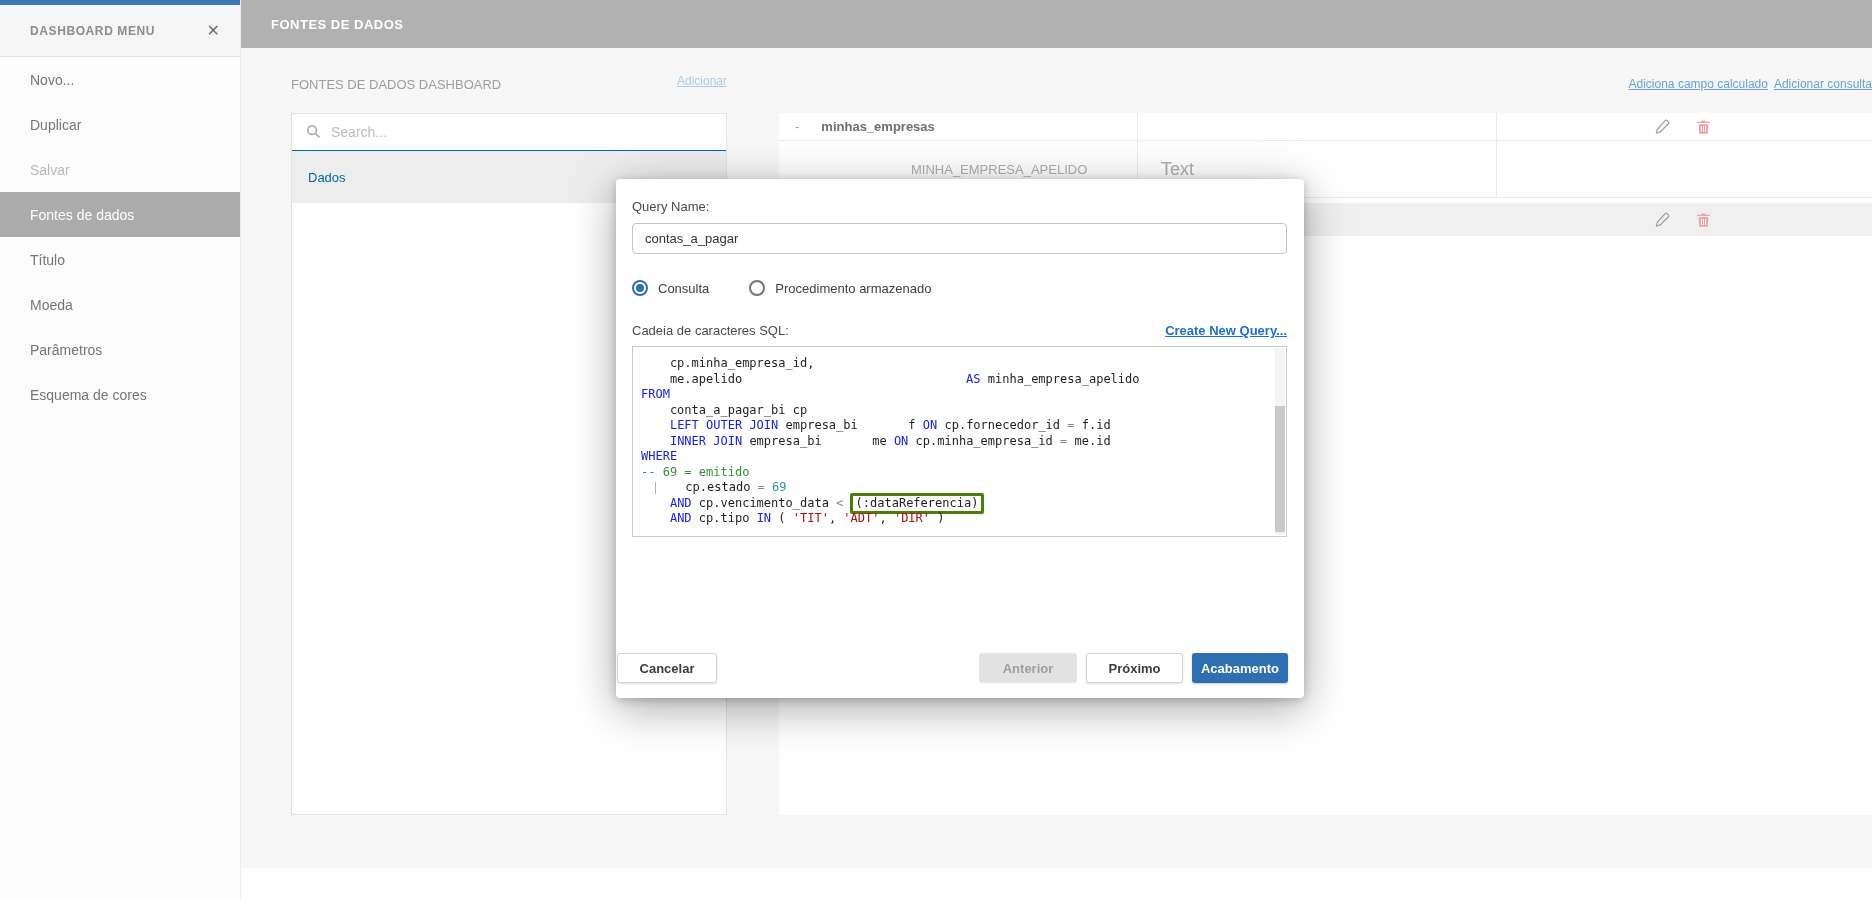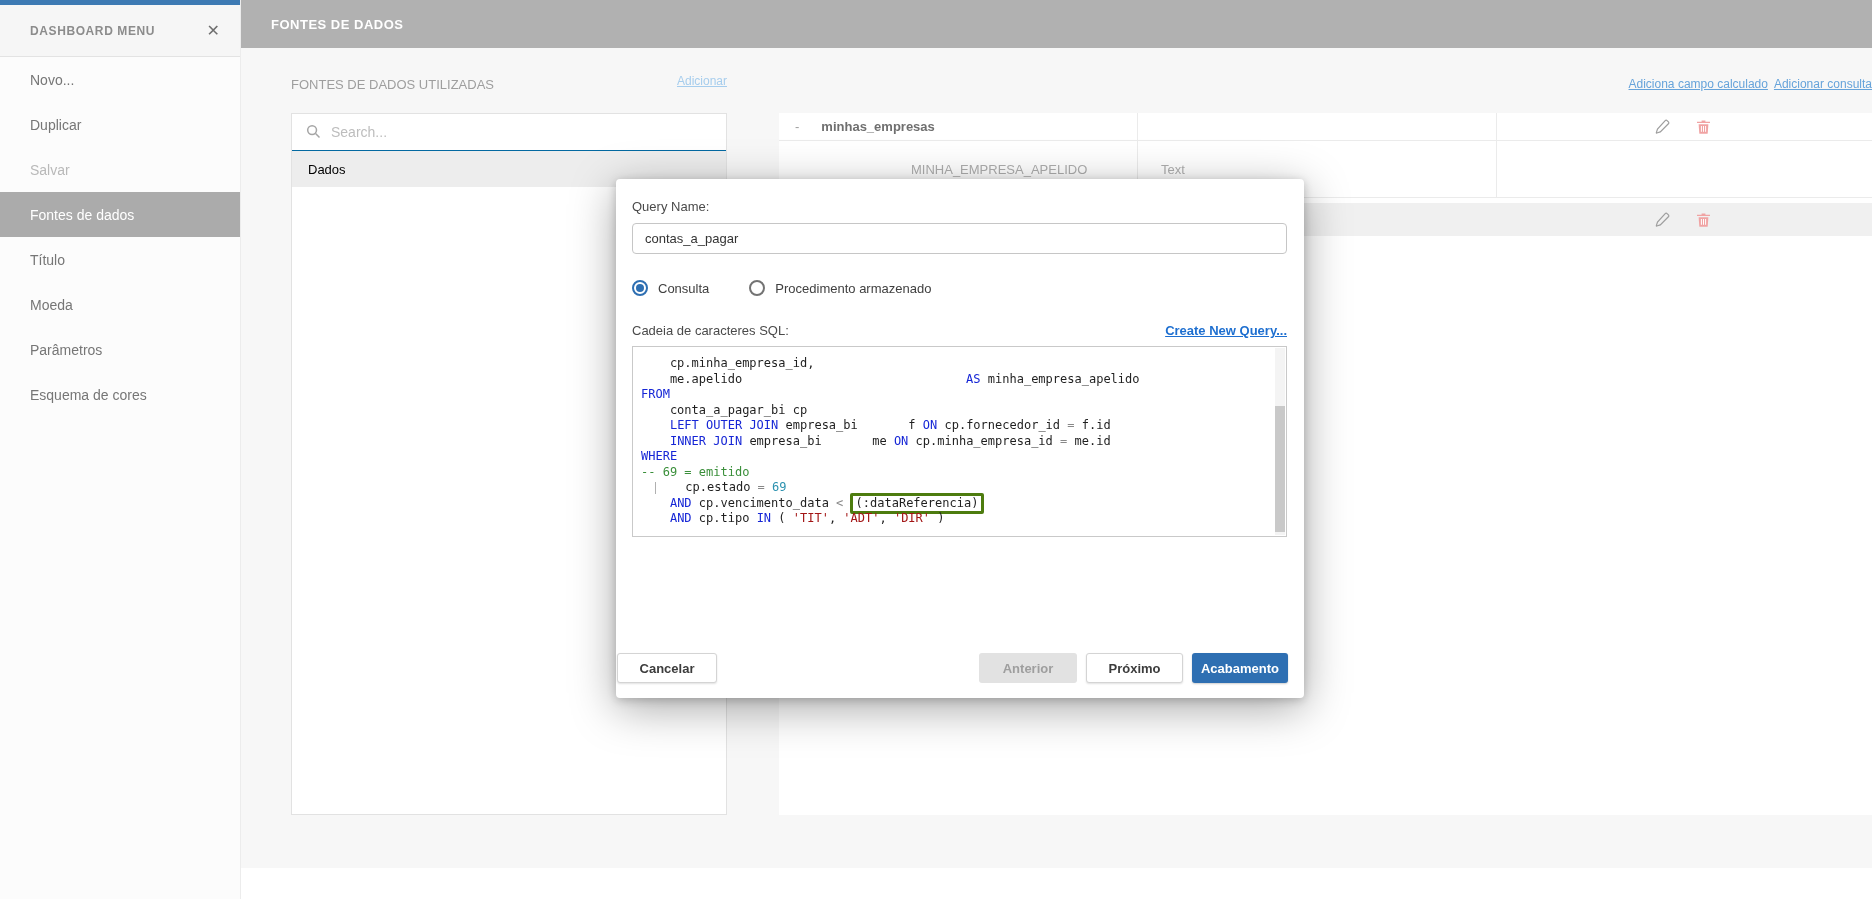--- a/index.html
+++ b/index.html
@@ -32,36 +32,36 @@
   .lp-title { position:absolute; left:50px; top:29px; font-size:13px; color:#9e9e9e; }
   .lp-add { position:absolute; left:50px; top:26px; width:436px; text-align:right;
             font-size:12px; color:#a6cded; text-decoration:underline; cursor:pointer; }
   .left-panel { position:absolute; left:50px; top:65px; width:436px; height:702px;
                 background:#fff; border:1px solid #e2e2e2; }
   .search-row { height:37px; border-bottom:1px solid #0369a1; display:flex; align-items:center;
                 padding-left:14px; gap:9px; }
   .search-row input { border:none; outline:none; font-size:14px; color:#555; width:330px;
                       font-family:"Liberation Sans", sans-serif; background:transparent; }
   .search-row input::placeholder { color:#bdbdbd; }
-  .lp-row { height:36px; background:#ededed; display:flex; align-items:center; padding-left:16px;
-            font-size:13px; color:#000000; cursor:pointer; }
+  .lp-row { height:52px; background:#ededed; display:flex; align-items:center; padding-left:16px;
+            font-size:13px; color:#0369a1; cursor:pointer; }
 
   
   .rp-links { position:absolute; top:29px; right:0; display:flex; gap:6px; white-space:nowrap; }
   .rp-links span { font-size:12px; color:#66a3da; text-decoration:underline; cursor:pointer; }
   .right-panel { position:absolute; left:538px; top:65px; right:0; height:702px; background:#fff; }
   .rp-row1 { display:grid; grid-template-columns:359px 359px auto; height:28px;
              border-bottom:1px solid #ebebeb; }
   .rp-row1 .cell, .rp-row2 .cell { border-right:1px solid #ebebeb; display:flex; align-items:center; }
   .rp-row2 { display:grid; grid-template-columns:359px 359px auto; height:57px;
              border-bottom:1px solid #ebebeb; }
   .tree-toggle { color:#9e9e9e; font-size:13px; margin:0 22px 0 16px; cursor:pointer; }
   .tree-name { font-size:13px; font-weight:bold; color:#6f6f6f; }
   .field-name { font-size:13px; color:#aeaeae; padding-left:132px; }
-  .field-type { font-size:13px; color:#aeaeae; padding-left:23px; }
+  .field-type { font-size:18px; color:#aeaeae; padding-left:23px; }
   .icon-cell { display:flex; align-items:center; gap:26px; padding-left:157px; }
   .rp-band { position:absolute; left:0; right:0; top:90px; height:33px; background:#f0f0f0;
              display:flex; align-items:center; gap:26px; padding-left:875px; }
   .icon-btn { width:16px; height:16px; cursor:pointer; display:inline-flex; }
 
   
   .modal { position:absolute; left:616px; top:179px; width:688px; height:519px; background:#fff;
            border-radius:4px; box-shadow:0 10px 45px rgba(0,0,0,.35), 0 2px 10px rgba(0,0,0,.2);
            z-index:10; }
   .modal-header { padding:17px 14px 0 12px; }
@@ -129,21 +129,21 @@
         <div class="menu-item">Esquema de cores</div>
       </div>
   </div>
 
   <div class="topbar">
     <span class="topbar-title">FONTES DE DADOS</span>
   </div>
 
   <div class="content">
 
-    <div class="lp-title">FONTES DE DADOS UTILIZADAS</div>
+    <div class="lp-title">FONTES DE DADOS DASHBOARD</div>
     <div class="lp-add">Adicionar</div>
 
     <div class="left-panel">
       <div class="search-row">
         <span class="icon-btn">
           <svg width="15" height="15" viewBox="0 0 16 16">
               <circle cx="6.5" cy="6.5" r="4.7" fill="none" stroke="#a5a5a5" stroke-width="1.6"></circle>
               <line x1="10.2" y1="10.2" x2="14.4" y2="14.4" stroke="#a5a5a5" stroke-width="1.6"></line>
             </svg>
         </span>

